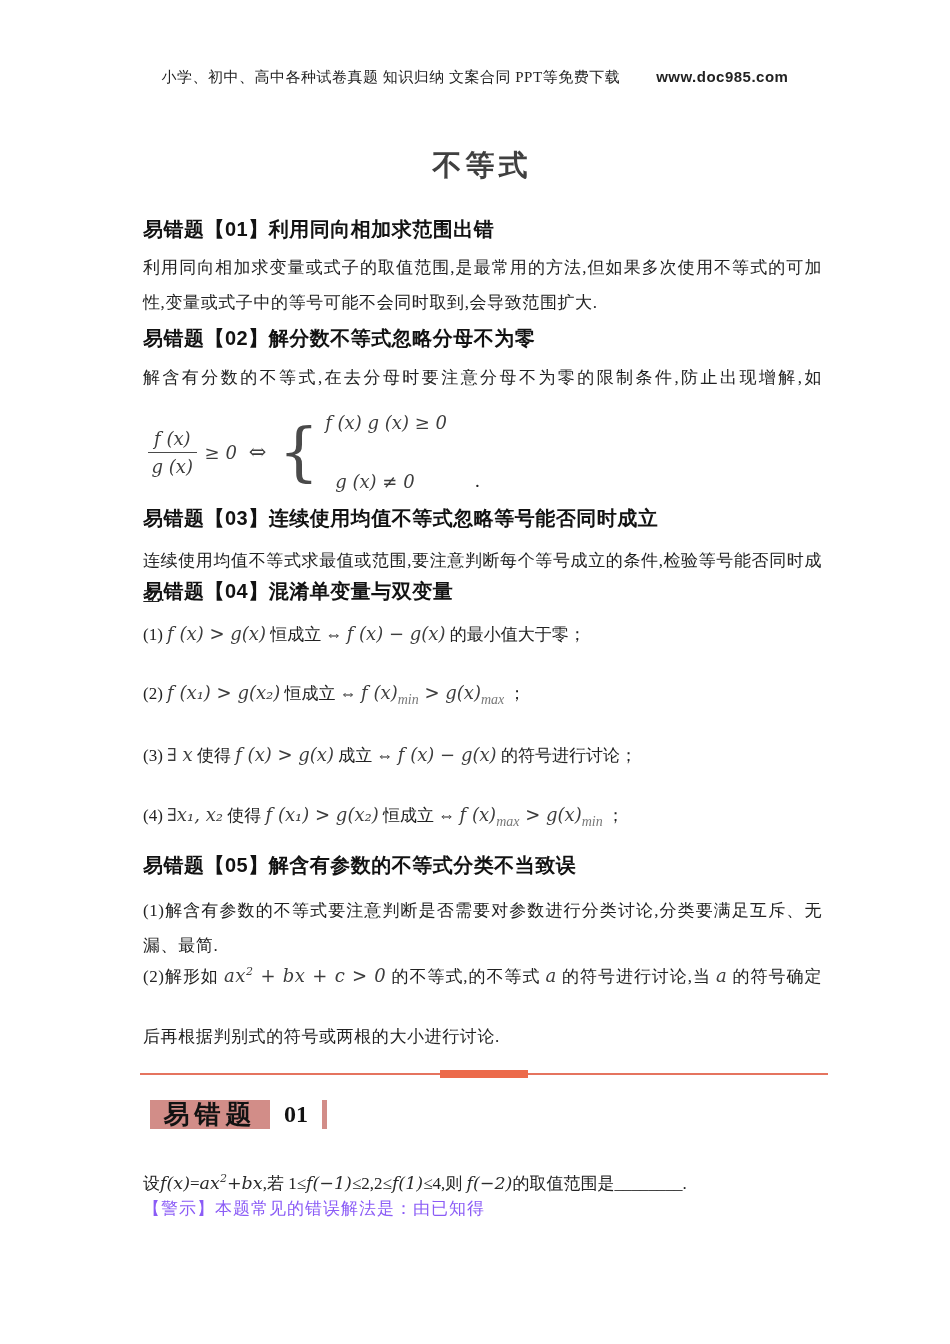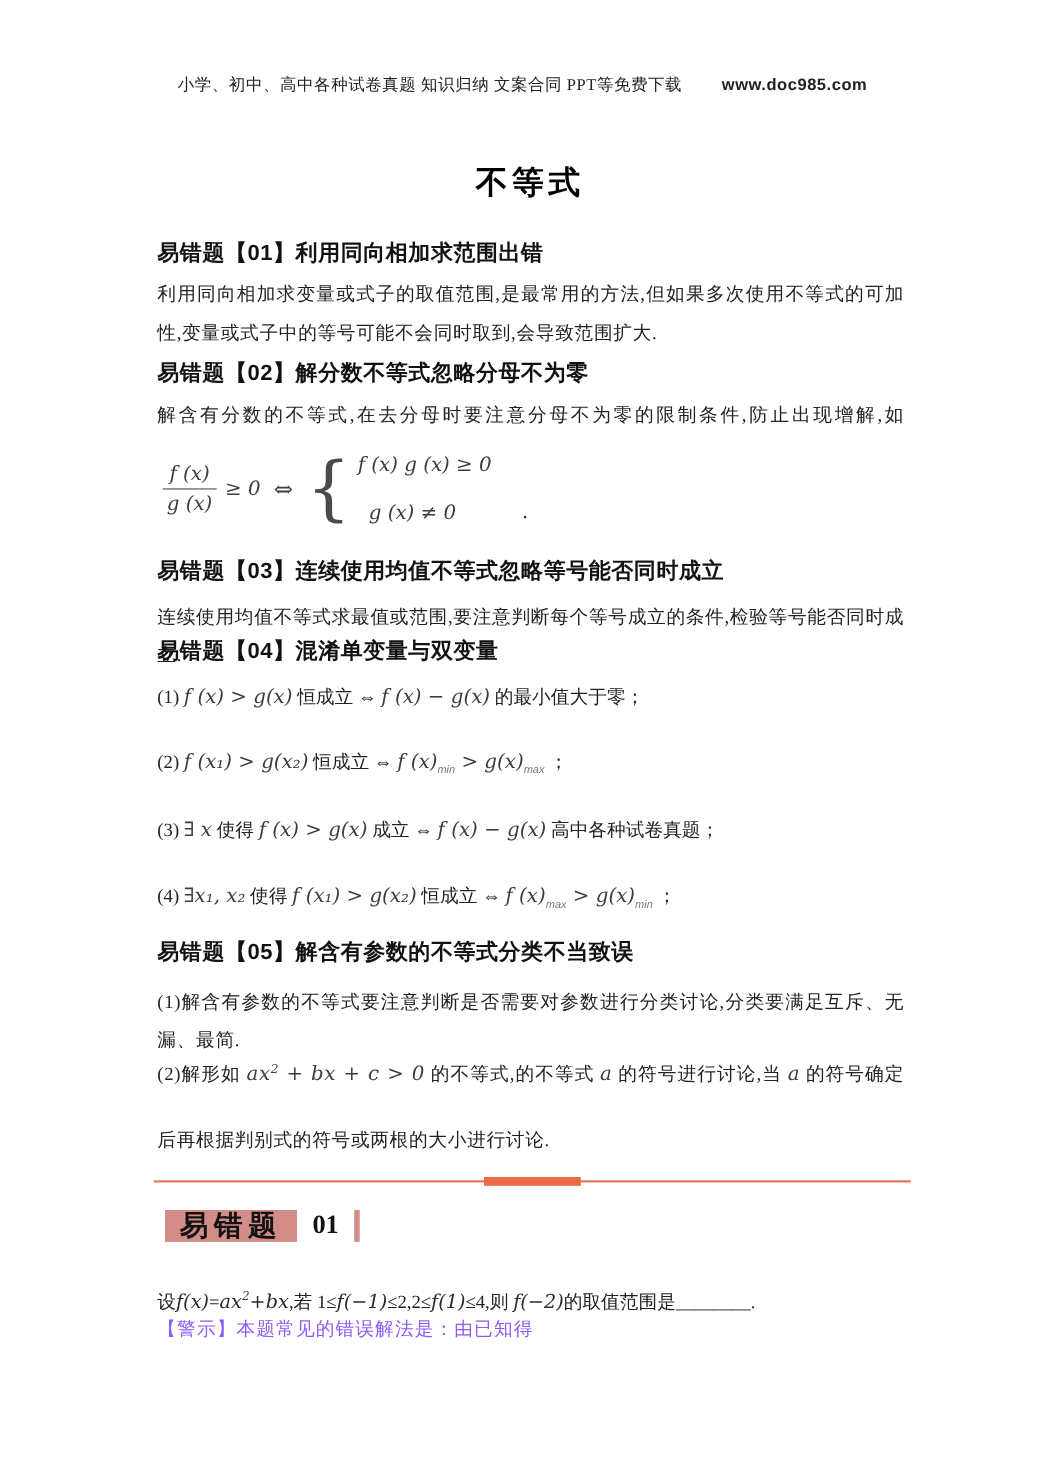--- a/index.html
+++ b/index.html
@@ -23,46 +23,46 @@
     clip-path: polygon(0 0, calc(100% - 21px) 0, 100% 50%, calc(100% - 21px) 100%, 0 100%);
     padding:2px 3px 2px 2px;
   }
   .banner-inner {
     background:#d28d88; height:48px; display:flex; align-items:center;
     clip-path: polygon(0 0, calc(100% - 19px) 0, 100% 50%, calc(100% - 19px) 100%, 0 100%);
     padding:0 36px 0 30px;
   }
   .tb-label { font-family:"Liberation Sans", sans-serif; font-weight:bold; font-size:28px; color:#151515; letter-spacing:3px; }
   .tb-num  { font-family:"Liberation Serif", serif; font-weight:bold; font-size:29px; color:#151515; margin-left:5px; }
-  .title-subject { font-family:"Liberation Sans", sans-serif; font-weight:bold; font-size:29px; color:#000000; letter-spacing:4px; margin-left:14px; }
+  .title-subject { font-family:"Liberation Sans", sans-serif; font-weight:bold; font-size:29px; color:#404040; letter-spacing:4px; margin-left:14px; }
 
   
   .h { font-family:"Liberation Sans", sans-serif; font-weight:bold; font-size:20px; color:#121212; letter-spacing:0.5px; }
   .p { font-size:17px; line-height:35px; text-align:justify; letter-spacing:0.6px; color:#222; }
   .p-last-justify { text-align-last:justify; }
   .p-loose { line-height:60px; }
 
   
   .item { font-size:17px; color:#222; line-height:34px; }
   .seg-text { font-family:"Liberation Serif", serif; }
   .seg-math { font-family:"DejaVu Serif", serif; font-style:italic; color:#3d3d3d; font-size:18px; }
-  .seg-sub  { font-family:Liberation Sans, sans-serif; font-style:italic; color:#787878; font-size:10px; vertical-align:-5px; }
+  .seg-sub  { font-family:Liberation Serif, serif; font-style:italic; color:#787878; font-size:14px; vertical-align:-5px; }
   .seg-sup  { font-family:"DejaVu Serif", serif; font-style:italic; color:#3d3d3d; font-size:11px; vertical-align:7px; }
   .seg-blank{ font-family:"Liberation Serif", serif; letter-spacing:0; }
 
   
   .formula-block { display:flex; align-items:center; font-size:19px; color:#3d3d3d; }
   .frac { display:inline-flex; flex-direction:column; align-items:center; }
   .frac .num { border-bottom:1.5px solid #4a4a4a; padding:0 6px 3px; }
   .frac .den { padding-top:3px; }
   .formula-block .rel { margin-left:8px; }
   .formula-block .arrow { margin:0 12px; font-size:21px; font-style:normal; }
   .brace { font-family:"DejaVu Serif", serif; font-size:64px; font-weight:300; color:#4a4a4a; line-height:0.85; margin-right:6px; }
   .cases { display:inline-flex; flex-direction:column; gap:23px; }
-  .cases .seg-math:last-child { padding-left:10px; }
+  .cases .seg-math:last-child { padding-left:10px;margin-top:15px; }
   .formula-block .period { align-self:flex-end; margin-left:28px; color:#222; font-style:normal; }
 
   
   .divider { position:absolute; top:1070px; left:140px; right:122px; height:8px; }
   .divider .line { position:absolute; top:3px; left:0; right:0; height:2px; background:#e5745f; }
   .divider .seg  { position:absolute; top:0; left:50%; transform:translateX(-50%); width:88px; height:8px; background:#ec6a4a; }
 
   
   .problem-banner {
     position:absolute; top:1100px; left:150px; width:177px; height:29px;
@@ -106,21 +106,21 @@
   </span>
   <span class="seg-text period">.</span>
 </div>
 
 <div class="abs h" style="top:505px">易错题【03】连续使用均值不等式忽略等号能否同时成立</div>
 <div class="abs p" style="top:543px">连续使用均值不等式求最值或范围,要注意判断每个等号成立的条件,检验等号能否同时成立.</div>
 
 <div class="abs h" style="top:578px">易错题【04】混淆单变量与双变量</div>
 <div class="abs item" style="top:617px"><span class="seg-text">(1) </span><span class="seg-math">f (x) &gt; g(x)</span><span class="seg-text"> 恒成立 ⇔ </span><span class="seg-math">f (x) − g(x)</span><span class="seg-text"> 的最小值大于零；</span></div>
 <div class="abs item" style="top:676px"><span class="seg-text">(2) </span><span class="seg-math">f (x₁) &gt; g(x₂)</span><span class="seg-text"> 恒成立 ⇔ </span><span class="seg-math">f (x)</span><span class="seg-sub">min</span><span class="seg-math"> &gt; g(x)</span><span class="seg-sub">max</span><span class="seg-text"> ；</span></div>
-<div class="abs item" style="top:738px"><span class="seg-text">(3) </span><span class="seg-math">∃ x</span><span class="seg-text"> 使得 </span><span class="seg-math">f (x) &gt; g(x)</span><span class="seg-text"> 成立 ⇔ </span><span class="seg-math">f (x) − g(x)</span><span class="seg-text"> 高中各种试卷真题；</span></div>
+<div class="abs item" style="top:738px"><span class="seg-text">(3) </span><span class="seg-math">∃ x</span><span class="seg-text"> 使得 </span><span class="seg-math">f (x) &gt; g(x)</span><span class="seg-text"> 成立 ⇔ </span><span class="seg-math">f (x) − g(x)</span><span class="seg-text"> 的符号进行讨论；</span></div>
 <div class="abs item" style="top:798px"><span class="seg-text">(4) </span><span class="seg-math">∃x₁, x₂</span><span class="seg-text"> 使得 </span><span class="seg-math">f (x₁) &gt; g(x₂)</span><span class="seg-text"> 恒成立 ⇔ </span><span class="seg-math">f (x)</span><span class="seg-sub">max</span><span class="seg-math"> &gt; g(x)</span><span class="seg-sub">min</span><span class="seg-text"> ；</span></div>
 
 <div class="abs h" style="top:852px">易错题【05】解含有参数的不等式分类不当致误</div>
 <div class="abs p" style="top:893px">(1)解含有参数的不等式要注意判断是否需要对参数进行分类讨论,分类要满足互斥、无漏、最简.</div>
 <div class="abs p p-loose" style="top:942px"><span class="seg-text">(2)解形如 </span><span class="seg-math">ax</span><span class="seg-sup">2</span><span class="seg-math"> + bx + c &gt; 0</span><span class="seg-text"> 的不等式,的不等式 </span><span class="seg-math">a</span><span class="seg-text"> 的符号进行讨论,当 </span><span class="seg-math">a</span><span class="seg-text"> 的符号确定后再根据判别式的符号或两根的大小进行讨论.</span></div>
 
 <div class="divider">
   <div class="line"></div>
   <div class="seg"></div>
 </div>

